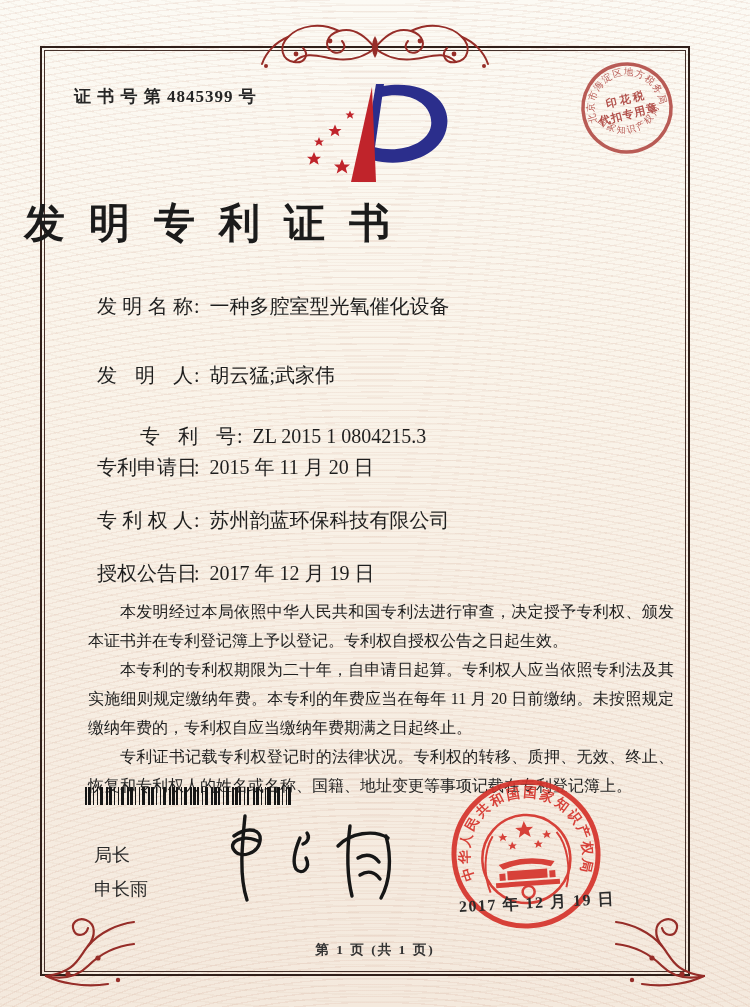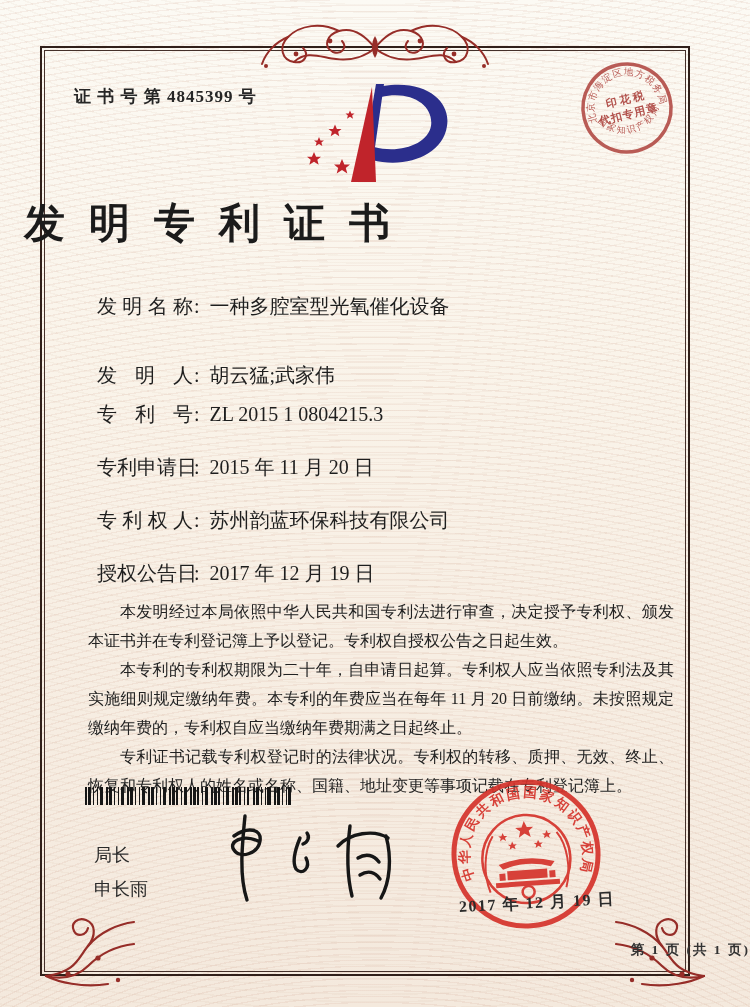--- a/index.html
+++ b/index.html
@@ -28,21 +28,21 @@
   .barcode{left:85px; top:787px; width:206px; height:18px;
     background-image:repeating-linear-gradient(90deg,
       #161616 0px 1.5px, transparent 1.5px 3px,
       #161616 3px 6px,  transparent 6px 7.5px,
       #161616 7.5px 8.5px, transparent 8.5px 12px,
       #161616 12px 13px, transparent 13px 14.5px,
       #161616 14.5px 17.5px, transparent 17.5px 21px);}
   .signer{left:94px; top:838px; font-size:18px; font-weight:400; color:#2a2a2a; line-height:34px;}
   .seal-date{left:452px; top:893px; width:170px; text-align:center; font-size:16px; font-weight:700;
     color:#2b2b2b; letter-spacing:1.5px; transform:rotate(-3deg); white-space:nowrap;}
-  .footer{left:0; right:0; top:941px; text-align:right; font-size:13.5px; font-weight:600;
+  .footer{left:0; right:0; top:941px; text-align:center; font-size:13.5px; font-weight:600;
     color:#333; letter-spacing:2px;}
   svg text{font-family:"Liberation Serif","DejaVu Serif",serif;}
 </style>
 </head>
 <body>
 
 <div class="page">
 
   <div class="frame-outer">
     <div class="frame-inner"></div>
@@ -126,21 +126,21 @@
   </svg>
 
   <div class="abs title">发明专利证书</div>
 
   <div class="field-row" style="top:293px;">
     <span class="flabel">发明名称</span><span class="fcolon">:</span><span>一种多腔室型光氧催化设备</span>
   </div>
   <div class="field-row" style="top:347px;margin-top:15px;">
     <span class="flabel">发明人</span><span class="fcolon">:</span><span>胡云猛;武家伟</span>
   </div>
-  <div class="field-row" style="top:401px;">
+  <div class="field-row" style="top:423px;margin-left:43px;">
     <span class="flabel">专利号</span><span class="fcolon">:</span><span>ZL 2015 1 0804215.3</span>
   </div>
   <div class="field-row" style="top:454px;">
     <span class="flabel">专利申请日</span><span class="fcolon">:</span><span>2015 年 11 月 20 日</span>
   </div>
   <div class="field-row" style="top:507px;">
     <span class="flabel">专利权人</span><span class="fcolon">:</span><span>苏州韵蓝环保科技有限公司</span>
   </div>
   <div class="field-row" style="top:560px;">
     <span class="flabel">授权公告日</span><span class="fcolon">:</span><span>2017 年 12 月 19 日</span>

